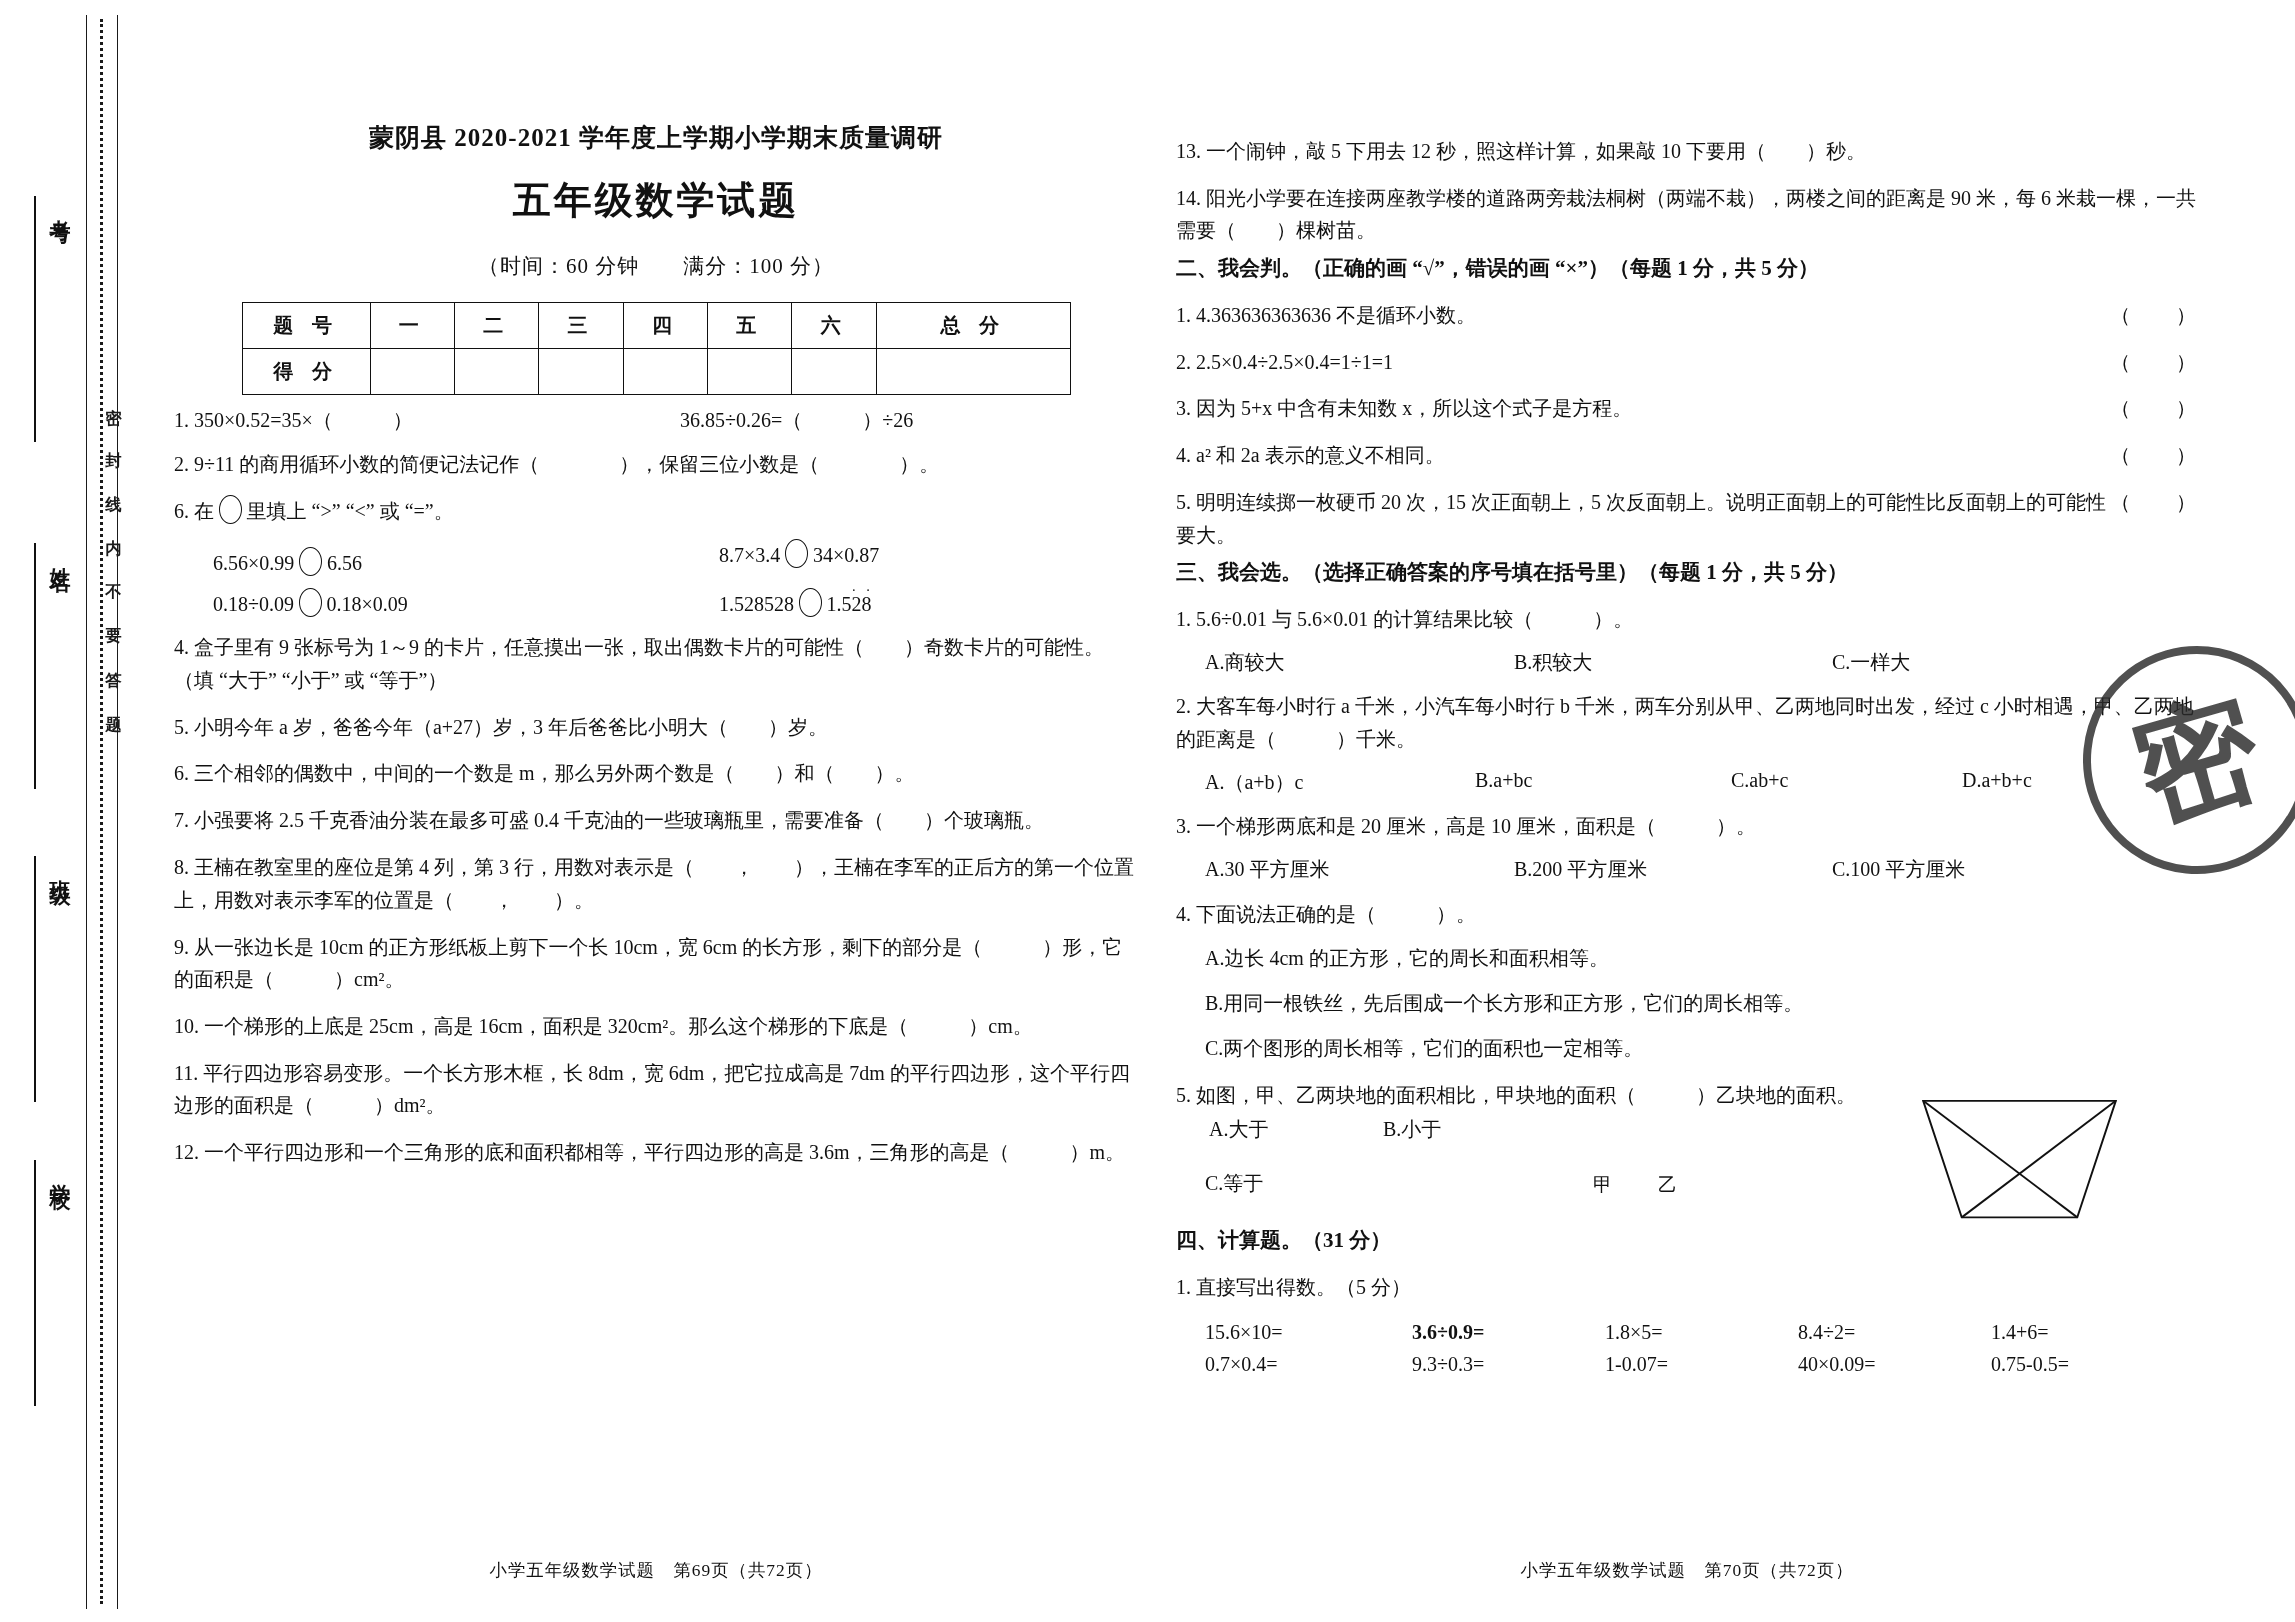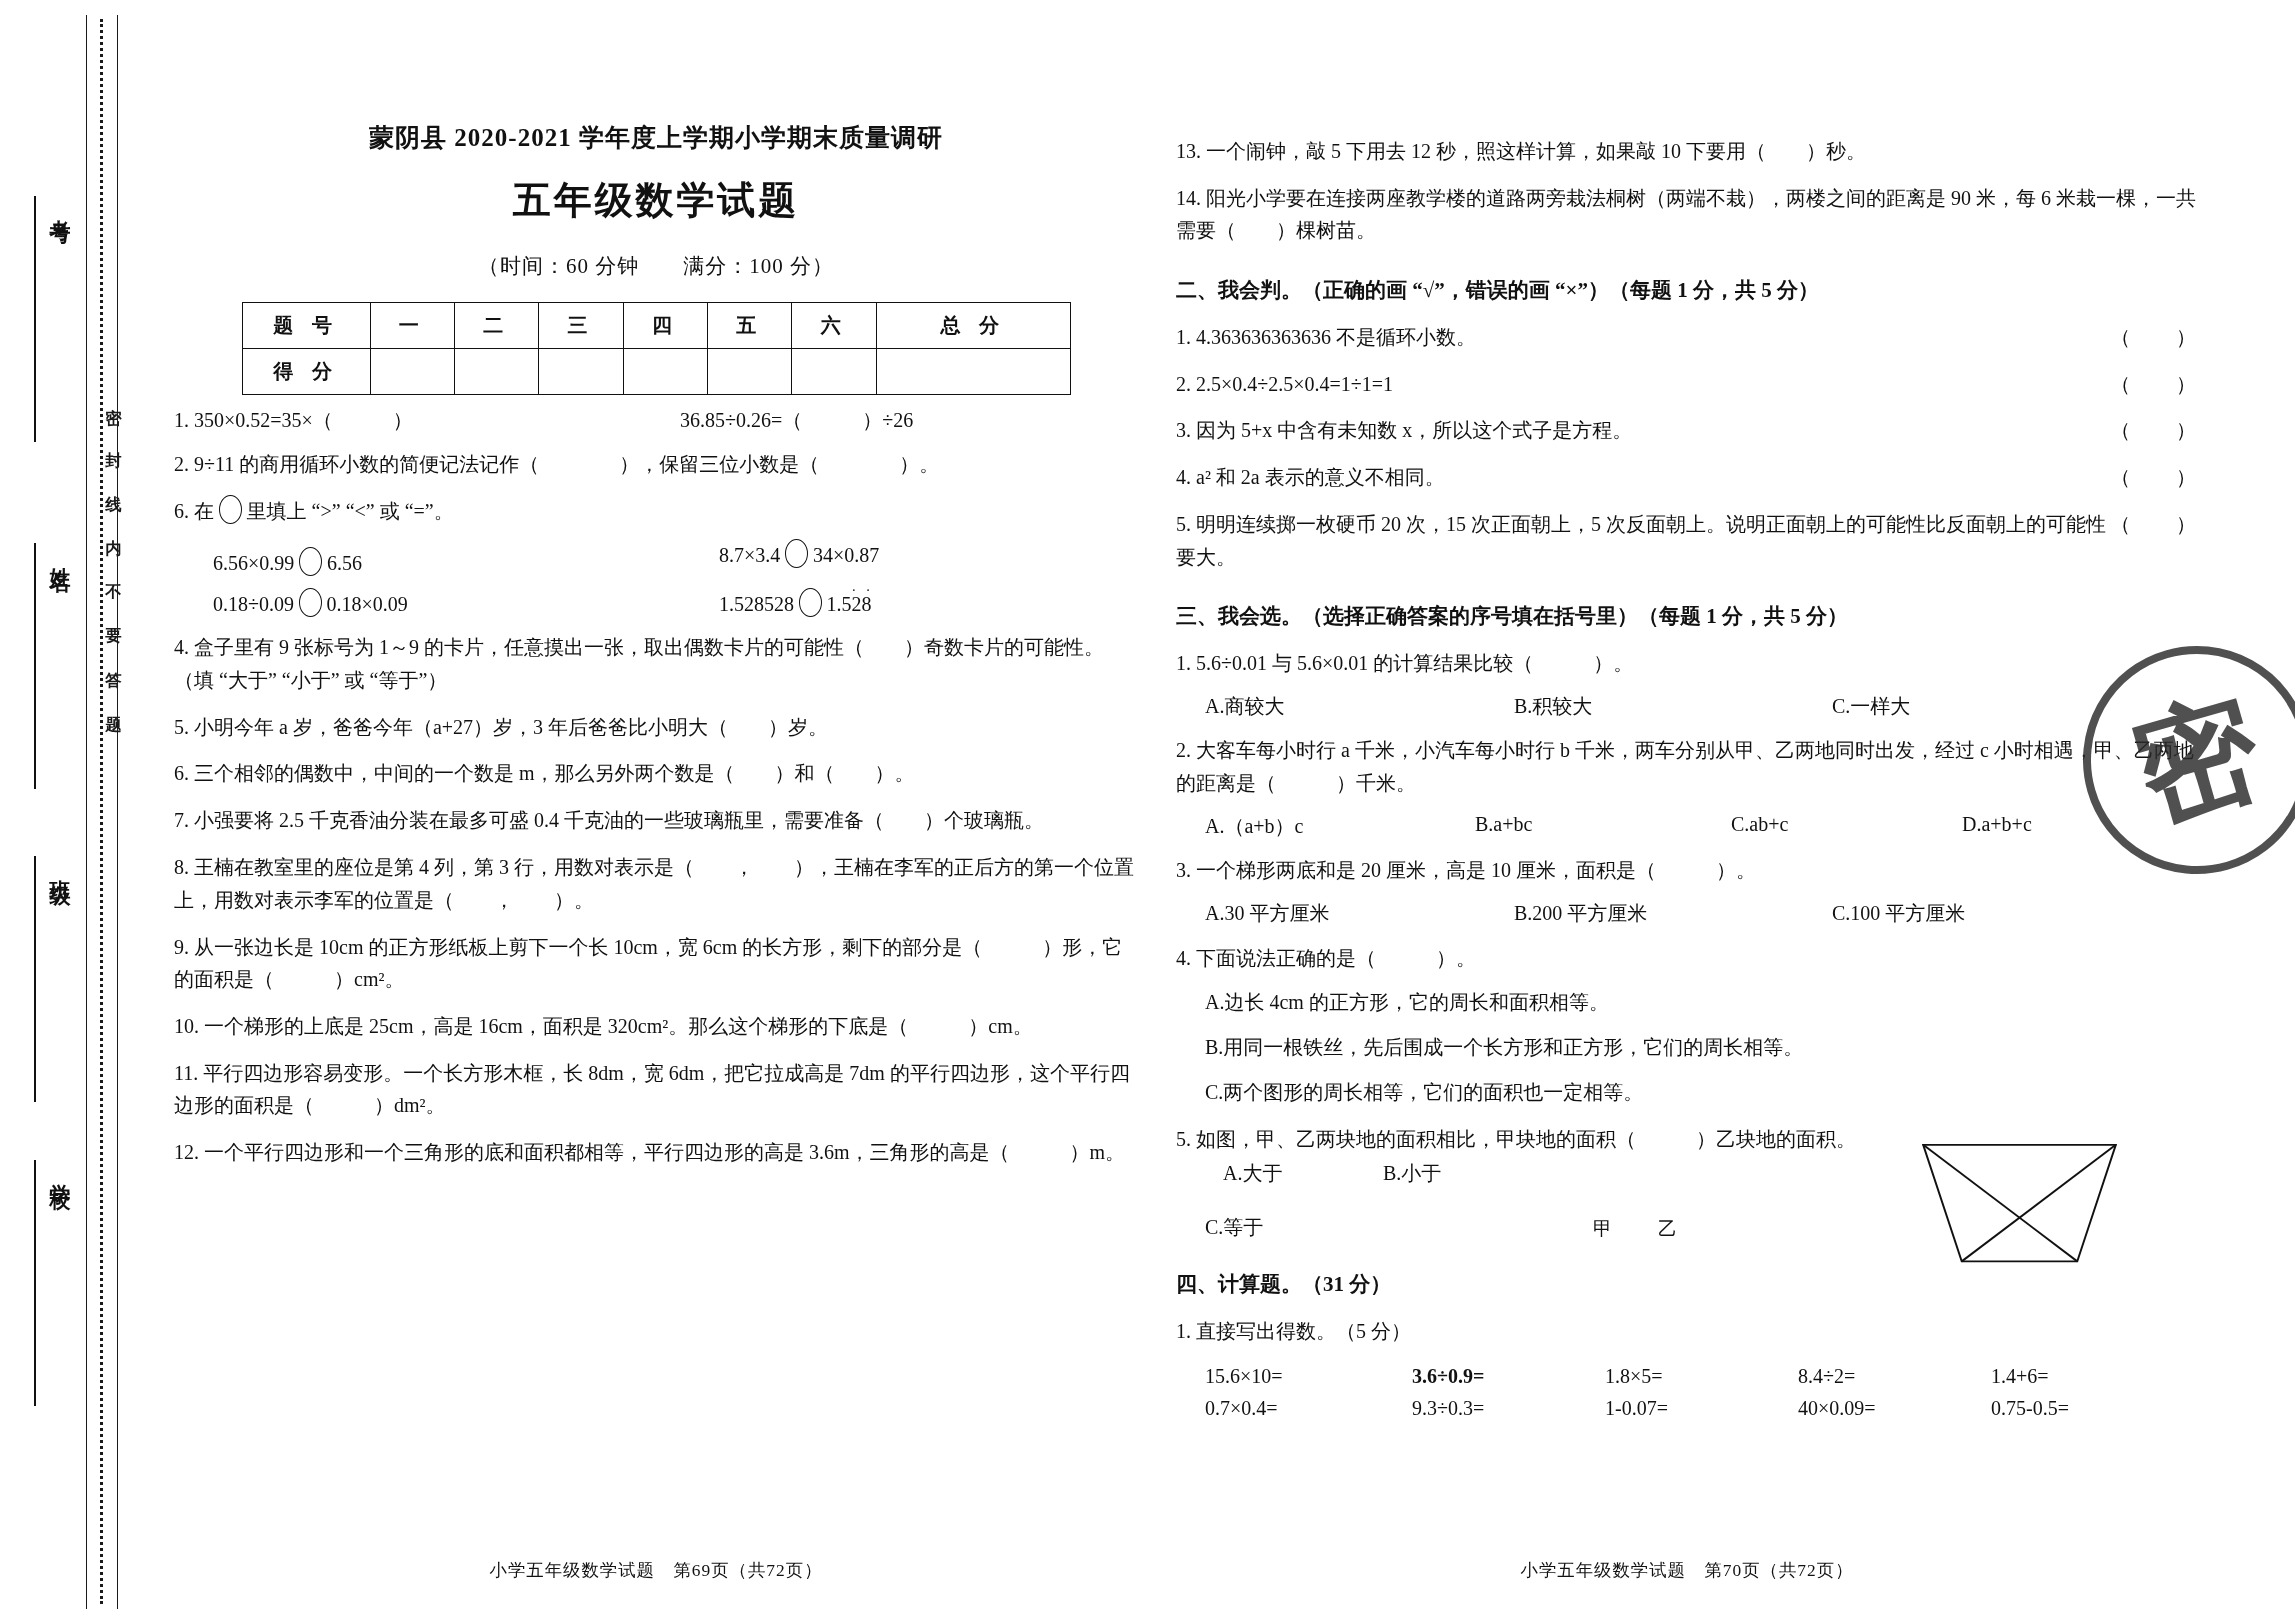--- a/index.html
+++ b/index.html
@@ -33,21 +33,21 @@
 
   .title1{font-size:25px;font-weight:700;text-align:center;margin-top:121px;letter-spacing:1px;}
   .title2{font-size:38px;font-weight:700;text-align:center;margin-top:21px;letter-spacing:2.9px;}
   .subtitle{font-size:21px;text-align:center;margin-top:26px;letter-spacing:1px;}
 
   table.score{border-collapse:collapse;margin:22px auto 0 auto;width:829px;}
   table.score td{border:1.4px solid #111;height:43px;text-align:center;
        font-size:20px;font-weight:700;letter-spacing:6.8px;}
   table.score td.hd{width:125px;}
 
-  .sechead{font-size:21px;font-weight:700;margin-top:28px;line-height:1.5;}
+  .sechead{font-size:21px;font-weight:700;margin-top:6px;line-height:1.5;}
   .q{font-size:20px;line-height:1.62;margin-top:14.5px;}
   .q2{font-size:20px;line-height:1.62;margin-top:12.5px;}
   .inline-row{display:flex;font-size:20px;margin-top:11.6px;}
   .inline-row>div{flex:0 0 auto;}
   .opts{display:flex;font-size:20px;margin-top:13.5px;}
   .opts>div{flex:0 0 auto;}
   .rbr{float:right;font-size:20px;letter-spacing:1.9px;}
   .clr{clear:both;}
 
   
@@ -217,21 +217,21 @@
     </div>
 
     <div class="q">4. 下面说法正确的是（　　　）。</div>
     <div class="q2" style="margin-left:29px;">A.边长 4cm 的正方形，它的周长和面积相等。</div>
     <div class="q2" style="margin-left:29px;">B.用同一根铁丝，先后围成一个长方形和正方形，它们的周长相等。</div>
     <div class="q2" style="margin-left:29px;">C.两个图形的周长相等，它们的面积也一定相等。</div>
 
     <div class="q">5. 如图，甲、乙两块地的面积相比，甲块地的面积（　　　）乙块地的面积。</div>
 
     <div style="position:relative;height:101px;">
-      <div style="position:absolute;left:47px;top:4.8px;font-size:20px;">A.大于</div>
+      <div style="position:absolute;left:33px;top:4.8px;font-size:20px;">A.大于</div>
       <div style="position:absolute;left:207px;top:4.8px;font-size:20px;">B.小于</div>
       <div style="position:absolute;left:29px;top:58px;font-size:20px;">C.等于</div>
 
       <svg class="fig" style="position:absolute;left:376px;top:-19px;" width="203" height="130" viewBox="0 0 420 270">
         <polygon points="10,8 410,8 330,250 90,250" fill="none" stroke="#111" stroke-width="4"></polygon>
         <line x1="10" y1="8" x2="330" y2="250" stroke="#111" stroke-width="4"></line>
         <line x1="410" y1="8" x2="90" y2="250" stroke="#111" stroke-width="4"></line>
       </svg>
       <div style="position:absolute;left:417px;top:60px;font-size:19px;">甲</div>
       <div style="position:absolute;left:482px;top:60px;font-size:19px;">乙</div>

